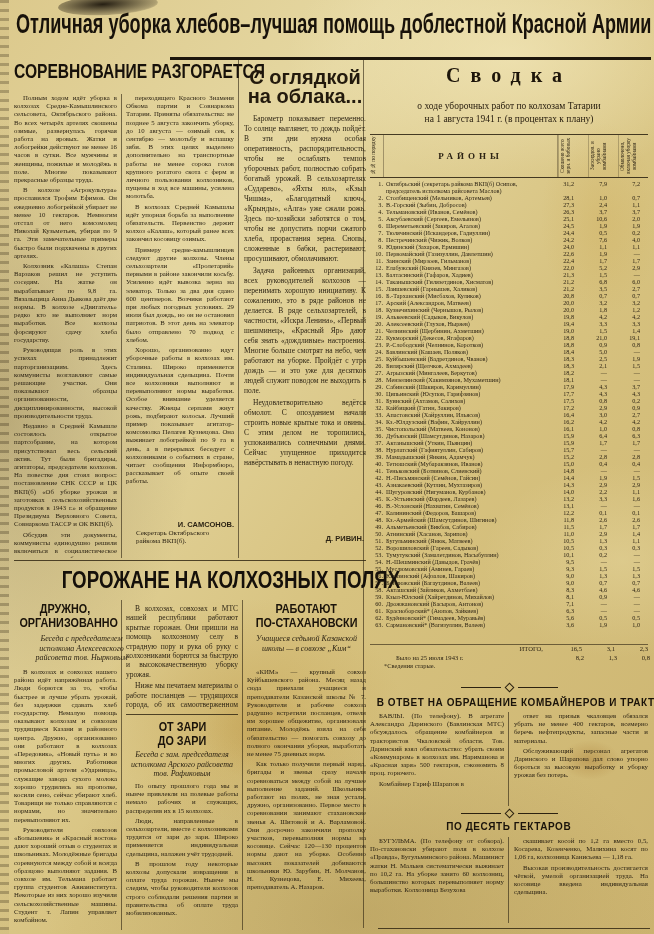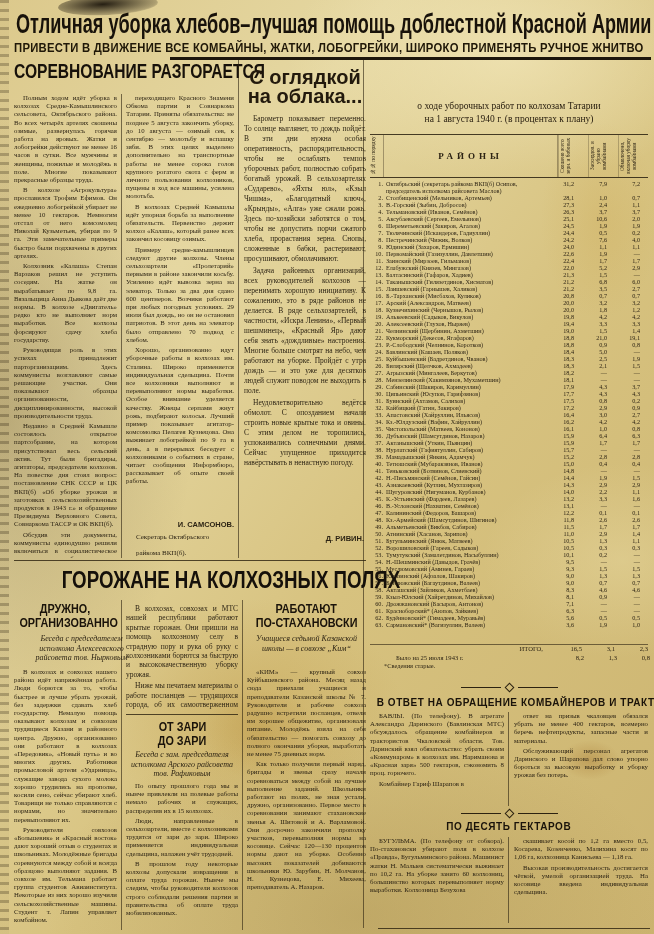--- a/index.html
+++ b/index.html
@@ -38,21 +38,21 @@
   .region-right { position:absolute; left:368px; top:58px; width:282px; height:874px; }
   .comp-title { position:absolute; left:0; top:0; width:232px; font-weight:700; font-size:20px; color:#17110a; }
   .comp-title .cond { transform:scaleX(.78); }
   .col { position:absolute; overflow:hidden; text-align:justify; }
   .col p { margin:0 0 2px 0; text-indent:9px; }
   .b68 p, .b68 { font-size:6.8px; line-height:8.2px; }
   .b75 p, .b75 { font-size:7.5px; line-height:10px; }
   .intro p, .intro { font-size:7.5px; line-height:9.4px; }
   .clouds-title { position:absolute; text-align:center; font-weight:700; font-size:20px; line-height:19px; color:#231a0d; }
   .sig { text-align:right; font-family:"Liberation Sans",sans-serif; font-weight:700; font-size:7.5px; }
-  .sig-role { text-align:left; font-size:7px; line-height:16px; padding-left:10px; }
+  .sig-role { text-align:left; font-size:7px; line-height:8px; padding-left:10px; }
   .banner { position:absolute; left:0; width:352px; text-align:center; font-weight:700; font-size:24px; color:#15100a; }
   .banner .cond-c { transform:scaleX(.78); }
   .lead { text-align:center; font-style:italic; font-size:8px; line-height:9.6px; }
   .sv-title { text-align:center; font-weight:700; font-size:20px; letter-spacing:10px; color:#1d150a; }
   .sv-sub { text-align:center; font-weight:400; font-size:9.5px; line-height:12px; color:#241a0c; }
   .sv-head { position:absolute; left:2px; right:2px; display:flex; align-items:stretch; height:42px;
              border-top:1px solid rgba(40,30,14,.85); border-bottom:1px solid rgba(40,30,14,.85);text-align:center; }
   .rot { writing-mode:vertical-rl; transform:rotate(180deg); font-size:5.3px; line-height:6px; overflow:hidden; padding:1px 0; }
   .sv-head .hn { width:13px; flex:none; }
   .sv-head .hd { flex:1; display:flex; align-items:center; justify-content:center;
@@ -79,21 +79,20 @@
 <body>
 
 <div class="page">
   <div class="fold"></div>
   <div class="blotch"></div>
   <div class="stain" style="left:200px; top:690px; width:120px; height:90px; background:radial-gradient(ellipse, rgba(176,132,48,.28), transparent 70%);"></div>
   <div class="stain" style="left:540px; top:120px; width:120px; height:200px; background:radial-gradient(ellipse, rgba(200,160,70,.22), transparent 70%);"></div>
   <div class="stain" style="left:560px; top:740px; width:60px; height:40px; background:radial-gradient(ellipse, rgba(160,110,40,.35), transparent 70%);"></div>
 
   <div class="mast-h1 sans"><span class="cond">Отличная уборка хлебов–лучшая помощь доблестной Красной Армии</span></div>
-  <div class="mast-h2 sans"><span class="cond">ПРИВЕСТИ В ДВИЖЕНИЕ ВСЕ КОМБАЙНЫ, ЖАТКИ, ЛОБОГРЕЙКИ, ШИРОКО ПРИМЕНЯТЬ РУЧНОЕ ЖНИТВО</span></div>
   <div class="mast-rule"></div>
 
   <div class="vr" style="left:363px; top:60px; height:868px;"></div>
 
   <div class="region-left">
 
     <div class="comp-title sans"><span class="cond">СОРЕВНОВАНИЕ РАЗГОРАЕТСЯ</span></div>
     <div class="col b68" style="left:0; top:34px; width:103px; height:464px;">
 
     <p>Полным ходом идёт уборка в колхозах Средне-Камышлинского сельсовета, Октябрьского района. Во всех четырёх артелях скошены озимые, развернулась горячая работа на яровых. Жатки и лобогрейки действуют не менее 16 часов в сутки. Все мужчины и женщины, пожилые и молодёжь в поле. Многие показывают прекрасные образцы труда.</p>
@@ -179,22 +178,23 @@
       <div class="lead" style="position:absolute; left:233px; top:574px; width:119px;">Учащиеся седьмой Казанской школы — в совхозе „Ким“</div>
       <div class="col b68" style="left:233px; top:608px; width:119px; height:262px;">
 
       <p>«КИМ» — крупный совхоз Куйбышевского района. Месяц назад сюда приехали учащиеся и преподаватели Казанской школы № 7. Руководители и рабочие совхоза радушно встретили посланцев, отвели им хорошее общежитие, организовали питание. Молодёжь взяла на себя обязательство — помогать совхозу до полного окончания уборки, выработать не менее 75 дневных норм.</p>
           <p>Как только получили первый наряд, бригады и звенья сразу начали соревноваться между собой на лучшее выполнение заданий. Школьники работают на полях, не зная устали, дружно, организованно. Первое место в соревновании занимают стахановские звенья А. Шитовой и А. Варламовой. Они досрочно закончили прополку участков, перевыполняя нормы на косовице. Сейчас 120—130 процентов нормы дают на уборке. Особенно высоких показателей добиваются школьники Ю. Зарубин, Н. Молчанов, Н. Кузнецова, Е. Михеева, преподаватель А. Назаров.</p>
         </div>
     </div>
   </div>
 
   <div class="region-right">
+    <div class="sv-title" style="position:absolute; left:0; right:0; top:6px;">Сводка</div>
     <div class="sv-sub" style="position:absolute; left:0; right:0; top:42px;">о ходе уборочных работ по колхозам Татарии</div>
-    <div class="sv-sub" style="position:absolute; left:0; right:0; top:55px;">на 1 августа 1940 г. (в процентах к плану)</div>
+    <div class="sv-sub" style="position:absolute; left:0; right:0; top:55px;">на 1 августа 1941 г. (в процентах к плану)</div>
 
     <div class="sv-head" style="top:76px;">
       <div class="hn rot">№№ по порядку</div>
       <div class="hd">РАЙОНЫ</div>
       <div class="hv rot">Скошено всего зерн. и бобовых</div>
       <div class="hv rot">Заскирдов. и убрано комбайнами</div>
       <div class="hv rot">Обмолочено, включая уборку комбайнами</div>
     </div>
 
     <div class="trows" style="top:122px; height:462px;">

